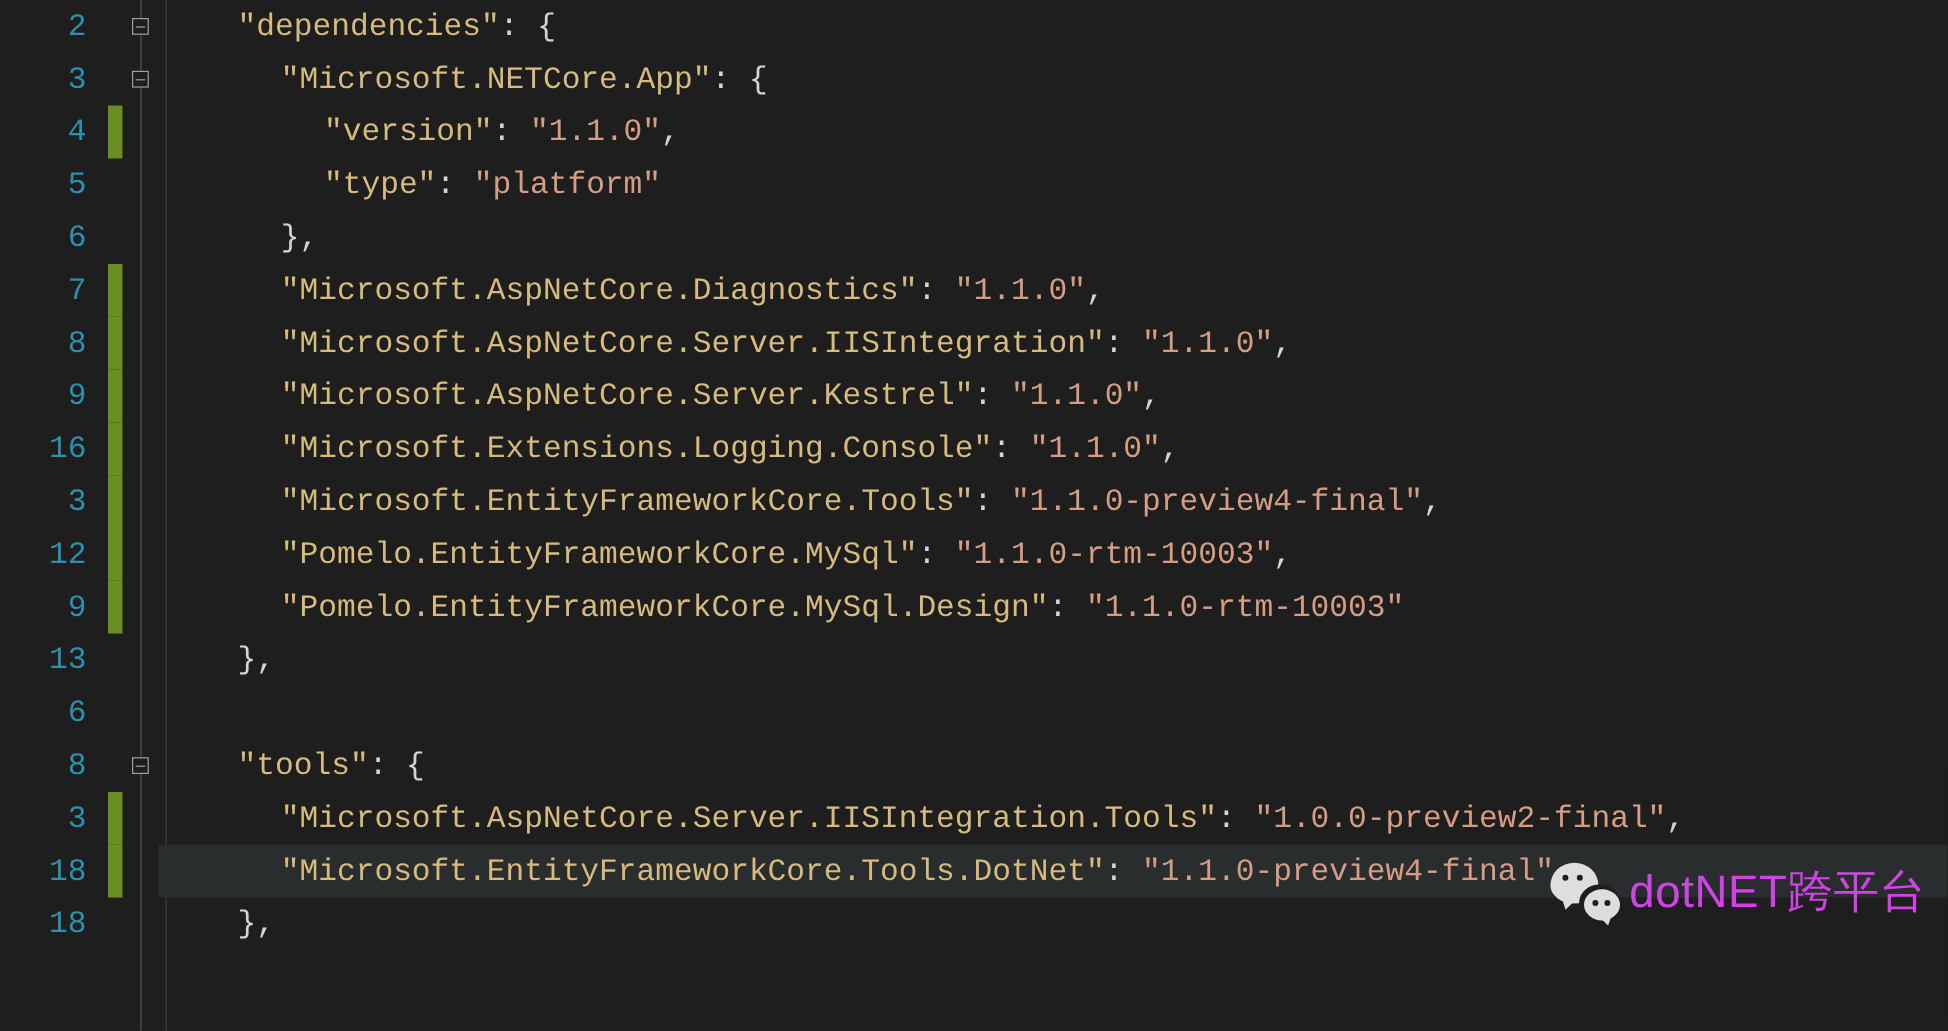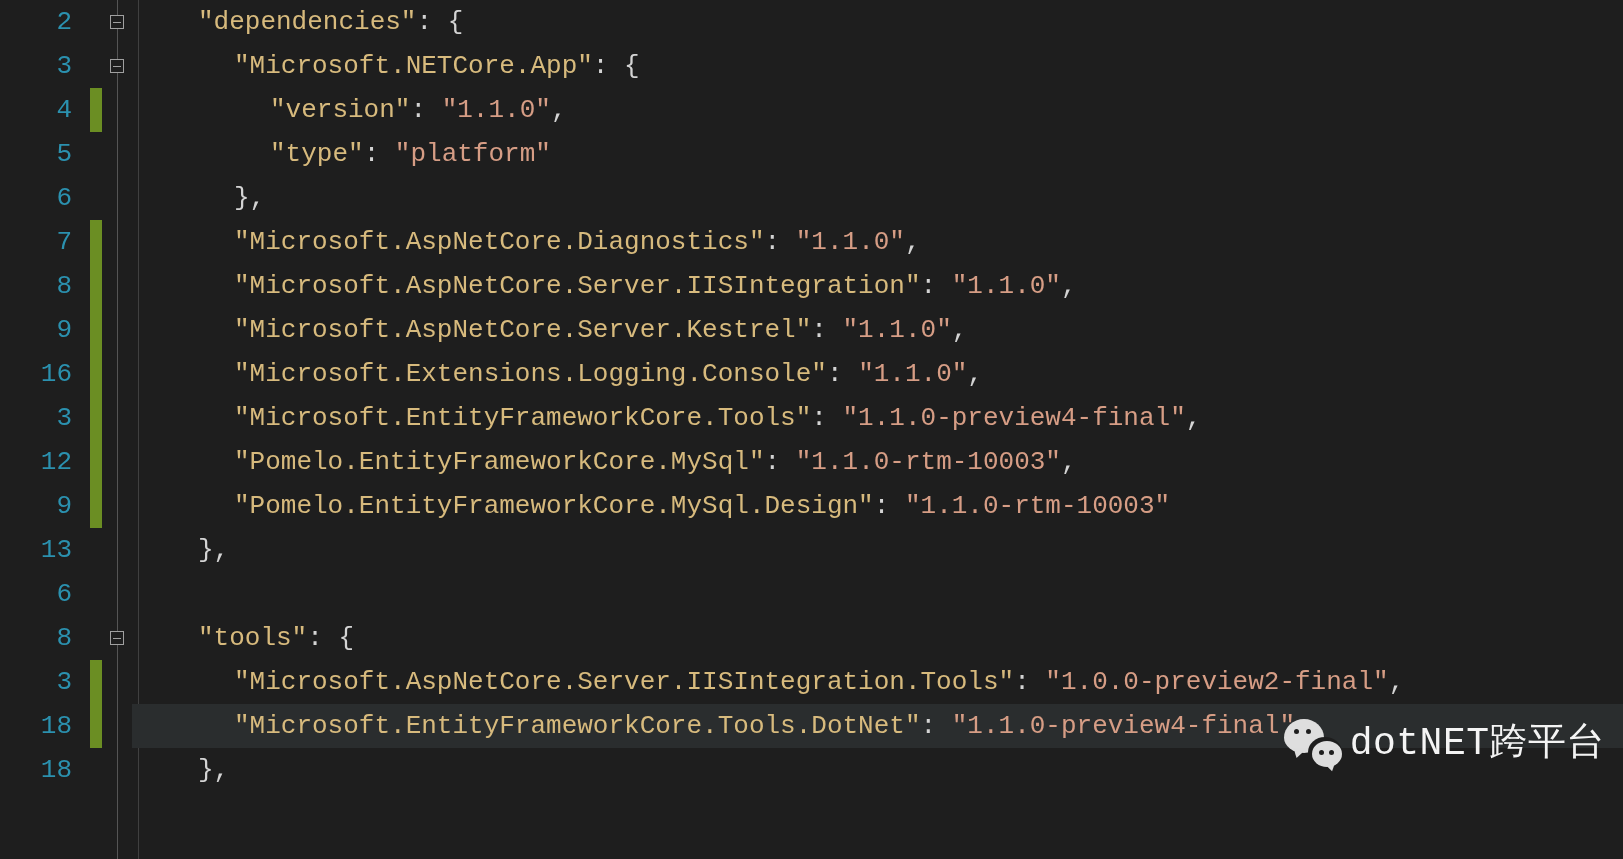--- a/index.html
+++ b/index.html
@@ -73,23 +73,23 @@
     position: absolute;
     right: 18px;
     bottom: 90px;
     display: flex;
     align-items: center;
     gap: 10px;
     opacity: 0.95;
     pointer-events: none;
   }
   .watermark-text {
-    color: #ffffff;
+    color: #d946ef;
     font-size: 38px;
-    font-family: Liberation Mono, monospace;
+    font-family: Liberation Sans, sans-serif;
     letter-spacing: 0.5px;
   }
   .wechat-icon {
     width: 56px; height: 50px; position: relative;
   }
   
   .wechat-icon .big {
     position:absolute; width:40px; height:34px; border-radius:50% 50% 50% 50%/55% 55% 45% 45%;
     background:#e8e8e8; left:0; top:0;
   }

